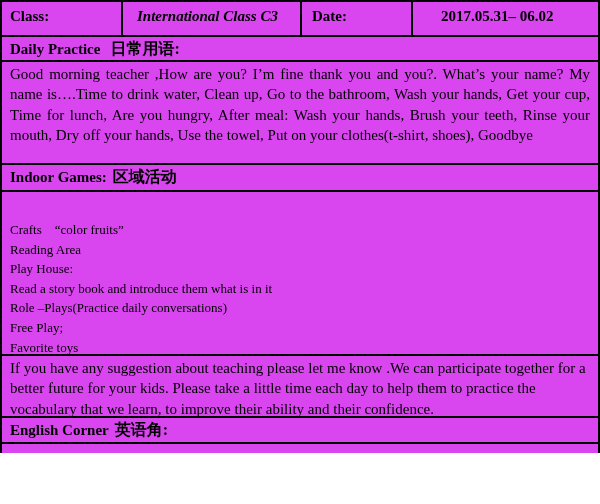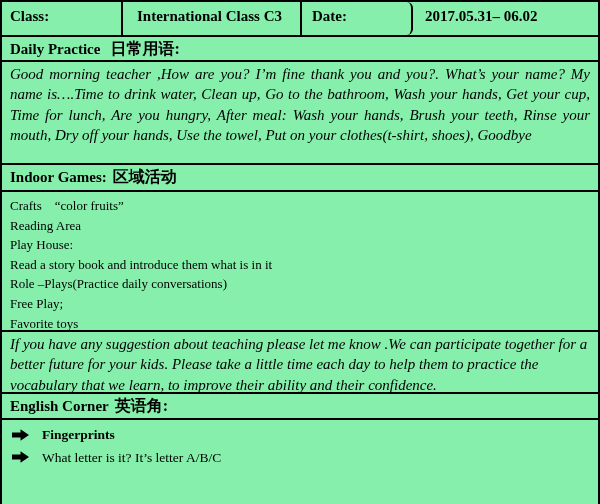--- a/index.html
+++ b/index.html
@@ -4,67 +4,66 @@
 <style>
   * { margin: 0; padding: 0; box-sizing: border-box; }
   html, body { background: #fff; }
   body {
     font-family: "Liberation Serif", "DejaVu Serif", serif;
     color: #000;
     width: 600px;
   }
   .sheet {
     width: 600px;
-    height: 504px;
+    height: 453px;
     border: 2px solid #000;
     border-bottom: none;
     overflow: hidden;
-    background: #86efac;
+    background: #d946ef;
   }
   .row { border-bottom: 2px solid #000; }
   
   .header-row { display: flex; height: 35px; }
   .header-row .cell {
     font-weight: bold;
     font-size: 15px;
     padding-top: 6px;
     border-right: 2px solid #000;
     overflow: hidden;
     white-space: nowrap;
   }
   .cell.c1 { width: 121px; padding-left: 8px; }
-  .cell.c2 { width: 179px; padding-left: 14px; }
-  .cell.c3 { width: 111px; padding-left: 10px; border-radius: 6px; }
-  .cell.c4 { flex: 1; padding-left: 12px; border-right: none; }
+  .cell.c2 { width: 179px; padding-left: 14px; font-style: italic; }
+  .cell.c3 { width: 111px; padding-left: 10px; }
+  .cell.c4 { flex: 1; padding-left: 28px; border-right: none; }
   
   .section-title {
     font-weight: bold;
     font-size: 15px;
     padding: 2px 8px 0 8px;
     overflow: hidden;
     white-space: nowrap;
   }
   .section-title .zh { font-size: 16px; margin-left: 6px; }
   .section-title.wide-gap .zh { margin-left: 10px; }
   .st-daily   { height: 25px; }
   .st-indoor  { height: 27px; }
   .st-parent  { height: 26px; }
   .st-corner  { height: 26px; }
   
   .body-par {
     font-size: 15px;
     line-height: 20.4px;
     padding: 2px 8px 16px 8px;
     overflow: hidden;
-    font-style: italic;
   }
   .bp-daily  { height: 103px; text-align: justify; }
   .bp-parent { height: 62px; }
   
-  .list-block { height: 140px; padding: 4px 8px 0 8px; overflow: hidden; }
+  .list-block { height: 140px; padding: 4px 8px 0 8px; overflow: hidden; margin-top: 24px; }
   .list-block .list-item {
     font-size: 13px;
     line-height: 19.6px;
     white-space: pre-wrap;
   }
   
   .bullets { height: 60px; padding: 6px 8px 0 10px; border-bottom: none; overflow: hidden; }
   .bullet { display: flex; align-items: center; margin-bottom: 5.5px; }
   .bullet .arrow {
     width: 17px; height: 12px;

